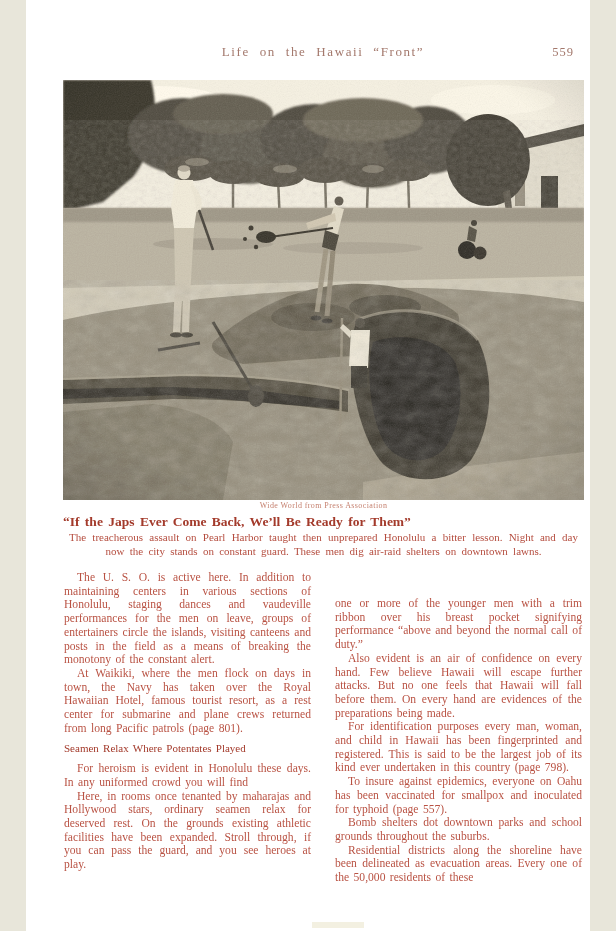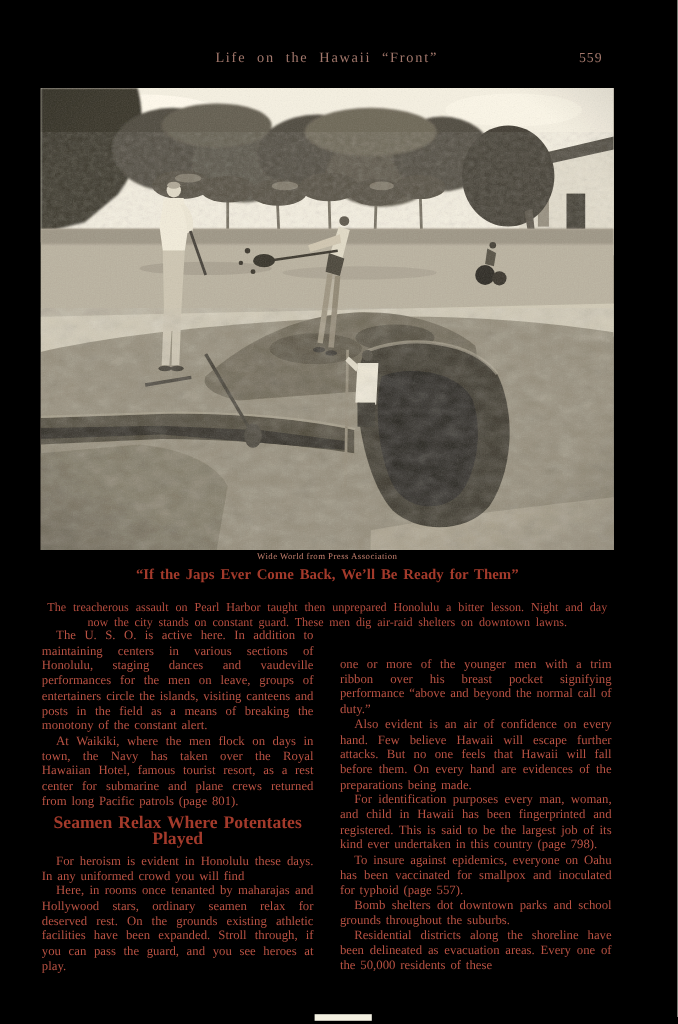--- a/index.html
+++ b/index.html
@@ -1,51 +1,51 @@
 <!DOCTYPE html>
 <html><head>
 <meta charset="utf-8">
 <style>
   html,body { margin:0; padding:0; background:#e8e6da; }
   .page {
-    position:relative; width:616px; height:931px; margin:0 auto;
-    background:#000000;
+    position:relative; width:564px; height:931px; margin:0 auto;
+    background:#ffffff;
     font-family:"Liberation Serif","DejaVu Serif",serif;
     overflow:hidden;
   }
   
   .running-head { position:absolute; top:44px; left:38px; width:518px; height:18px; }
   .head-title {
     display:block; text-align:center; font-size:13px; letter-spacing:1.6px;
     word-spacing:5px; color:#a3786c;
   }
   .folio { position:absolute; right:8px; top:1px; font-size:12.5px; letter-spacing:1px; color:#a3786c; }
 
   
   .photo-figure { position:absolute; top:80px; left:37px; width:521px; margin:0; }
   .photo-frame { width:521px; height:420px; background:#8e8878; line-height:0;
     filter:sepia(0.10) contrast(1.02); }
   .photo-frame svg { display:block; }
   .credit { text-align:center; font-size:8px; letter-spacing:0.4px; color:#c5806f; margin-top:1px; }
   .caption-title {
-    text-align:center; font-weight:bold; font-size:13.5px; color:#a33a2b;
+    text-align:left; font-weight:bold; font-size:13.5px; color:#a33a2b;
     margin-top:4px; word-spacing:2px;
   }
   .caption-text {
-    margin-top:15px; font-size:11px; line-height:14px; color:#b54d3f;
+    margin-top:0; font-size:11px; line-height:14px; color:#b54d3f;
     text-align:justify; text-align-last:center; padding:0 6px; word-spacing:2.5px;
   }
 
   
   .article { position:absolute; top:571px; left:38px; width:518px; display:flex; gap:24px; }
   .column { width:252px; font-size:11.6px; line-height:13.7px; color:#b95243; text-align:justify; }
   .column p { margin:0; text-indent:13px; word-spacing:1.5px; }
   .column p.no-indent { text-indent:0;margin-top:26px; }
   .col-heading {
-    margin:7px 0 6px; text-align:center; font-size:16px; font-weight:bold;
+    margin:7px 0 6px; font-size:11px; font-weight:normal;
     color:#a33a2b; word-spacing:1.5px;
   }
   .bottom-mark { position:absolute; left:286px; top:922px; width:52px; height:6px; background:#f3f0e1; }
 </style>
 </head>
 <body>
 
 <div class="page">
 
   <header class="running-head">

